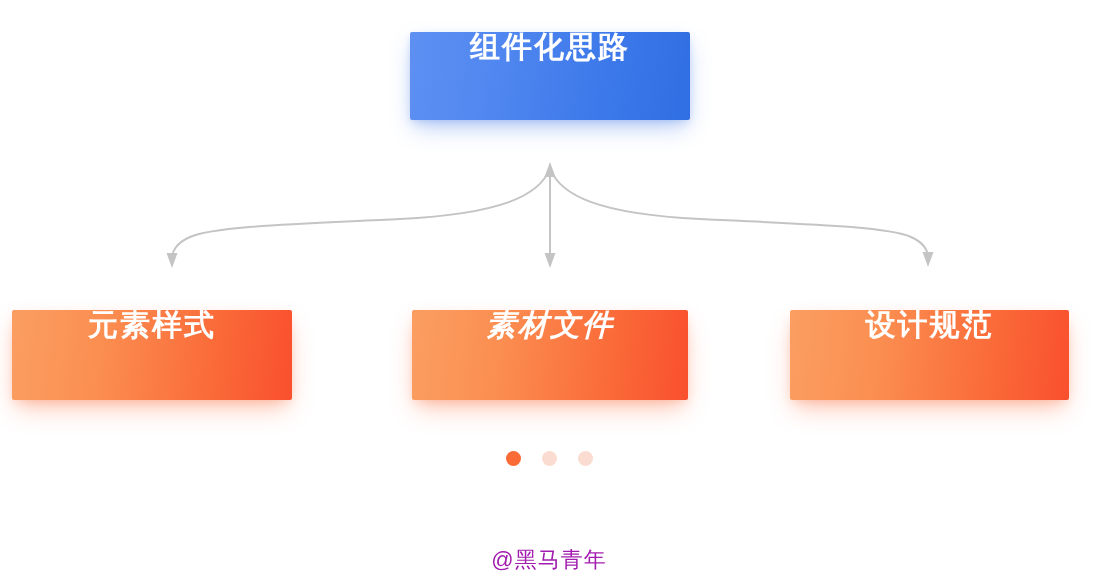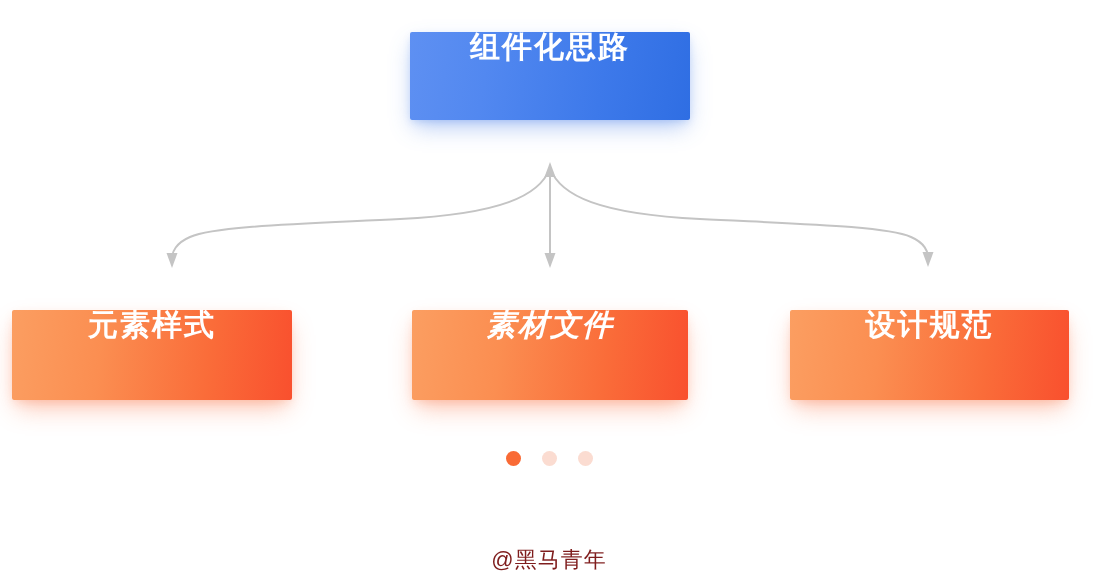--- a/index.html
+++ b/index.html
@@ -100,21 +100,21 @@
     background: #f96a35;
   }
 
   
   #watermark {
     position: absolute;
     left: 0;
     top: 545px;
     width: 1098px;
     text-align: center;
-    color: #7f1d1d;
+    color: #a21caf;
     font-size: 22px;
     letter-spacing: 1px;
     user-select: none;
   }
 </style>
 </head>
 <body>
 
 <div id="stage">
 

